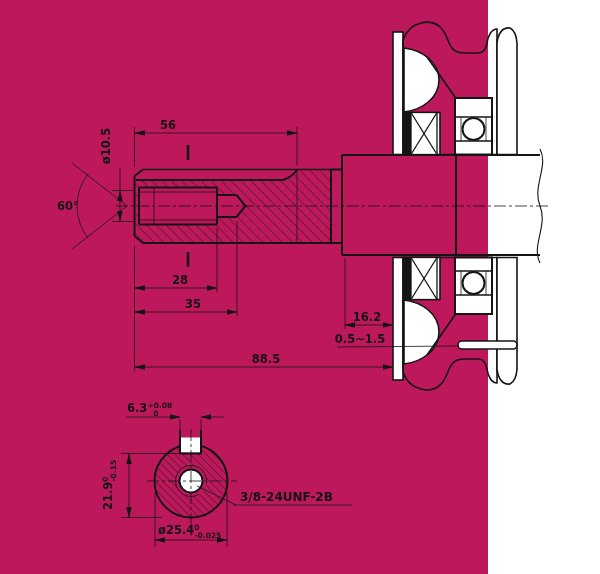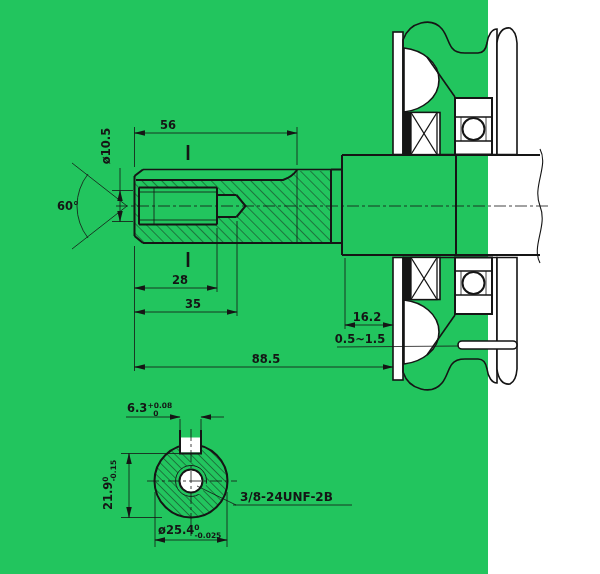--- a/index.html
+++ b/index.html
@@ -1,16 +1,16 @@
 <!DOCTYPE html>
 <html><head>
 <meta charset="utf-8">
 <style>
   html,body{margin:0;padding:0;background:#fff;}
-  .stage{width:488px;height:574px;background:#22c55e;position:relative;font-family:"DejaVu Sans",sans-serif;}
+  .stage{width:488px;height:574px;background:#be185d;position:relative;font-family:"DejaVu Sans",sans-serif;}
   svg{display:block;}
   .ln{stroke:#151515;fill:none;}
   .s08{stroke-width:0.8;}
   .s09{stroke-width:0.9;}
   .s11{stroke-width:1.1;}
   .s13{stroke-width:1.3;}
   .s16{stroke-width:1.6;}
   .s2{stroke-width:2;}
   .s26{stroke-width:2.6;}
   .cl{stroke-dasharray:12 3 3 3;}

